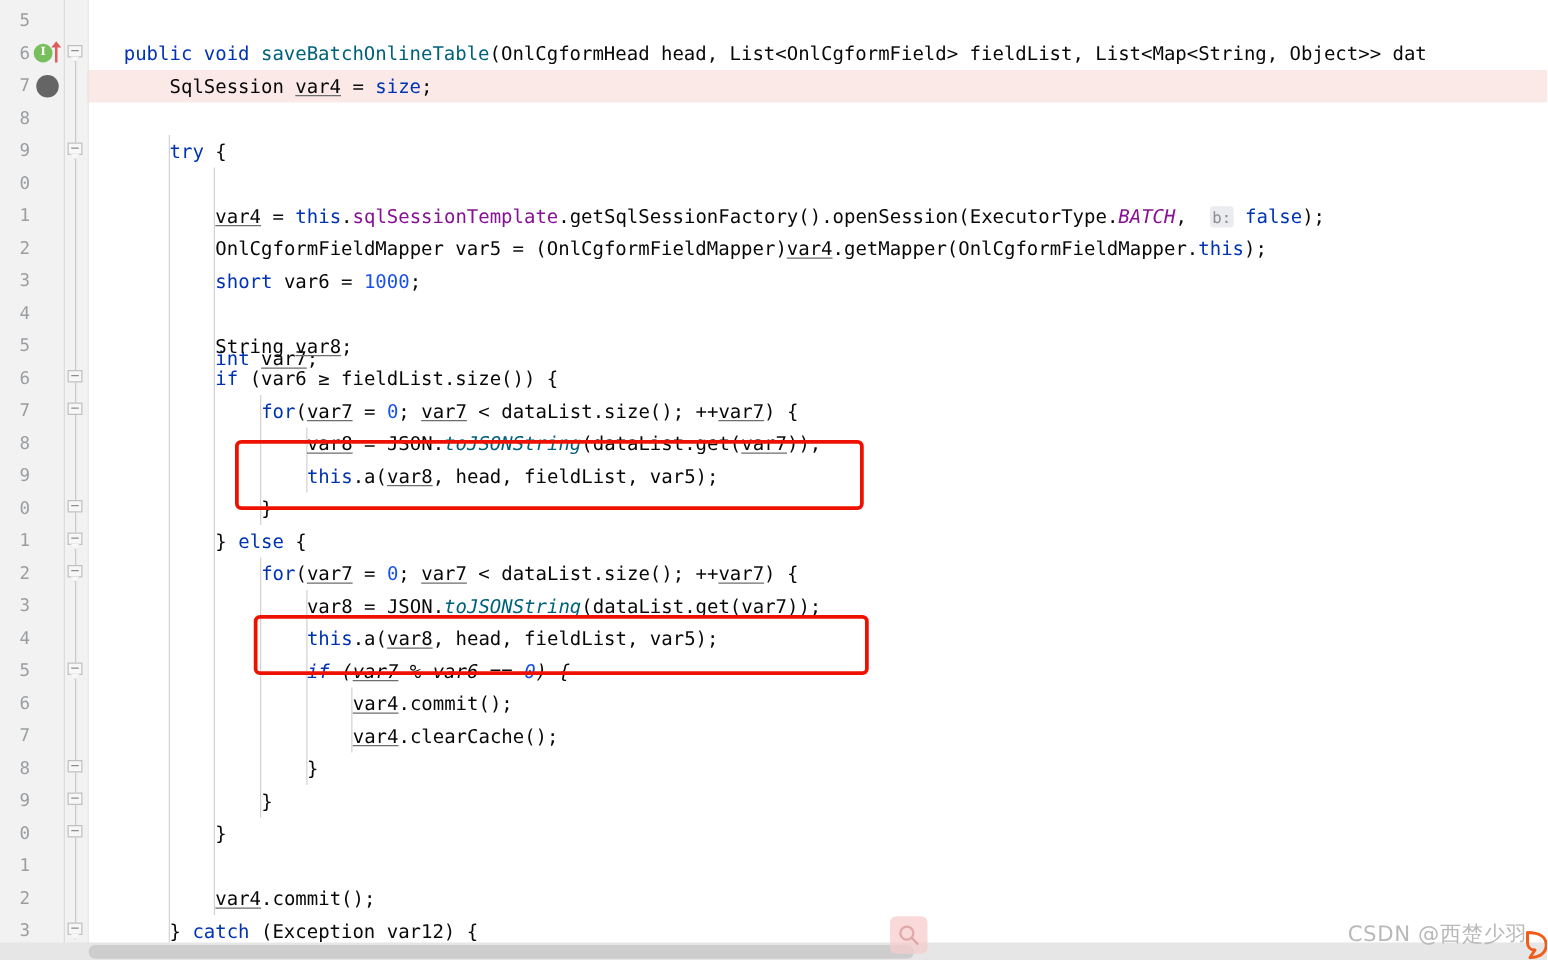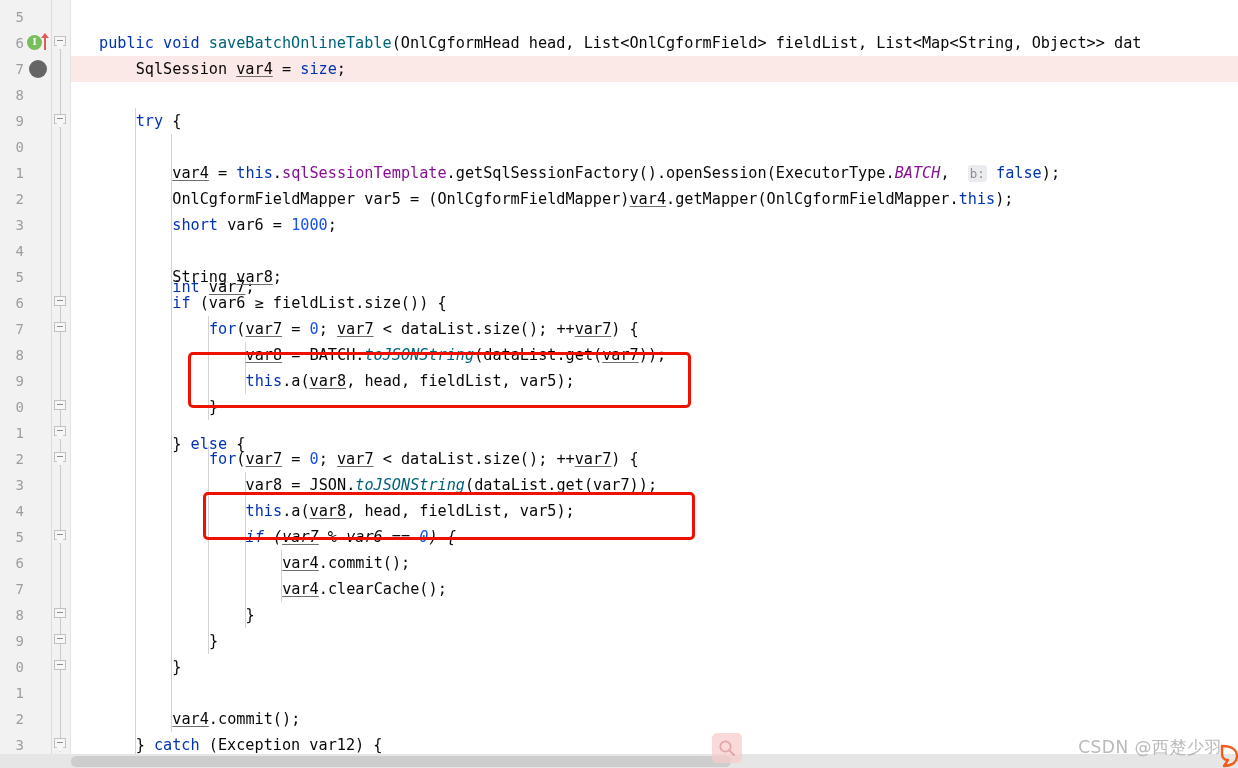--- a/index.html
+++ b/index.html
@@ -284,24 +284,24 @@
       <div class="code-line" style="top: 56px; left: 64.64px;"><span class="plain">SqlSession </span><span class="plain var-local">var4</span><span class="plain"> = </span><span class="kw">size</span><span class="plain">;</span></div>
       <div class="code-line" style="top: 82px; left: 28px;"></div>
       <div class="code-line" style="top: 108px; left: 64.64px;"><span class="kw">try</span><span class="plain"> {</span></div>
       <div class="code-line" style="top: 160px; left: 101.28px;"><span class="plain var-local">var4</span><span class="plain"> = </span><span class="kw">this</span><span class="plain">.</span><span class="fld">sqlSessionTemplate</span><span class="plain">.getSqlSessionFactory().openSession(ExecutorType.</span><span class="stat">BATCH</span><span class="plain">,  </span><span class="hintbg">b:</span><span class="plain"> </span><span class="kw">false</span><span class="plain">);</span></div>
       <div class="code-line" style="top: 186px; left: 101.28px;"><span class="plain">OnlCgformFieldMapper var5 = (OnlCgformFieldMapper)</span><span class="plain var-local">var4</span><span class="plain">.getMapper(OnlCgformFieldMapper.</span><span class="kw">this</span><span class="plain">);</span></div>
       <div class="code-line" style="top: 212px; left: 101.28px; text-align: right;"><span class="kw">short</span><span class="plain"> var6 = </span><span class="num">1000</span><span class="plain">;</span></div>
       <div class="code-line" style="top: 238px; left: 101.28px; margin-top: 36px;"><span class="kw">int</span><span class="plain"> </span><span class="plain var-local">var7</span><span class="plain">;</span></div>
       <div class="code-line" style="top: 264px; left: 101.28px;"><span class="plain">String </span><span class="plain var-local">var8</span><span class="plain">;</span></div>
       <div class="code-line" style="top: 290px; left: 101.28px;"><span class="kw">if</span><span class="plain"> (var6 ≥ fieldList.size()) {</span></div>
       <div class="code-line" style="top: 316px; left: 137.92px;"><span class="kw">for</span><span class="plain">(</span><span class="plain var-local">var7</span><span class="plain"> = </span><span class="num">0</span><span class="plain">; </span><span class="plain var-local">var7</span><span class="plain"> &lt; dataList.size(); </span><span class="plain">++</span><span class="plain var-local">var7</span><span class="plain">) {</span></div>
-      <div class="code-line" style="top: 342px; left: 174.56px;"><span class="plain var-local">var8</span><span class="plain"> = BATCH.</span><span class="statm">toJSONString</span><span class="plain">(dataList.get(</span><span class="plain var-local">var7</span><span class="plain">));</span></div>
+      <div class="code-line" style="top: 342px; left: 174.56px;"><span class="plain var-local">var8</span><span class="plain"> = JSON.</span><span class="statm">toJSONString</span><span class="plain">(dataList.get(</span><span class="plain var-local">var7</span><span class="plain">));</span></div>
       <div class="code-line" style="top: 368px; left: 174.56px;"><span class="kw">this</span><span class="plain">.a(</span><span class="plain var-local">var8</span><span class="plain">, head, fieldList, var5);</span></div>
       <div class="code-line" style="top: 394px; left: 137.92px;"><span class="plain">}</span></div>
-      <div class="code-line" style="top: 420px; left: 101.28px; margin-top: 11px;"><span class="plain">} </span><span class="kw">else</span><span class="plain"> {</span></div>
+      <div class="code-line" style="top: 420px; left: 101.28px;"><span class="plain">} </span><span class="kw">else</span><span class="plain"> {</span></div>
       <div class="code-line" style="top: 446px; left: 137.92px;"><span class="kw">for</span><span class="plain">(</span><span class="plain var-local">var7</span><span class="plain"> = </span><span class="num">0</span><span class="plain">; </span><span class="plain var-local">var7</span><span class="plain"> &lt; dataList.size(); </span><span class="plain">++</span><span class="plain var-local">var7</span><span class="plain">) {</span></div>
       <div class="code-line" style="top: 472px; left: 174.56px;"><span class="plain">var8 = JSON.</span><span class="statm">toJSONString</span><span class="plain">(dataList.get(var7));</span></div>
       <div class="code-line" style="top: 498px; left: 174.56px;"><span class="kw">this</span><span class="plain">.a(</span><span class="plain var-local">var8</span><span class="plain">, head, fieldList, var5);</span></div>
       <div class="code-line" style="top: 524px; left: 174.56px; font-style: italic;"><span class="kw">if</span><span class="plain"> (</span><span class="plain var-local">var7</span><span class="plain"> % var6 == </span><span class="num">0</span><span class="plain">) {</span></div>
       <div class="code-line" style="top: 550px; left: 211.2px;"><span class="plain var-local">var4</span><span class="plain">.commit();</span></div>
       <div class="code-line" style="top: 576px; left: 211.2px;"><span class="plain var-local">var4</span><span class="plain">.clearCache();</span></div>
       <div class="code-line" style="top: 602px; left: 174.56px;"><span class="plain">}</span></div>
       <div class="code-line" style="top: 628px; left: 137.92px;"><span class="plain">}</span></div>
       <div class="code-line" style="top: 654px; left: 101.28px;"><span class="plain">}</span></div>
       <div class="code-line" style="top: 680px; left: 28px;"></div>

